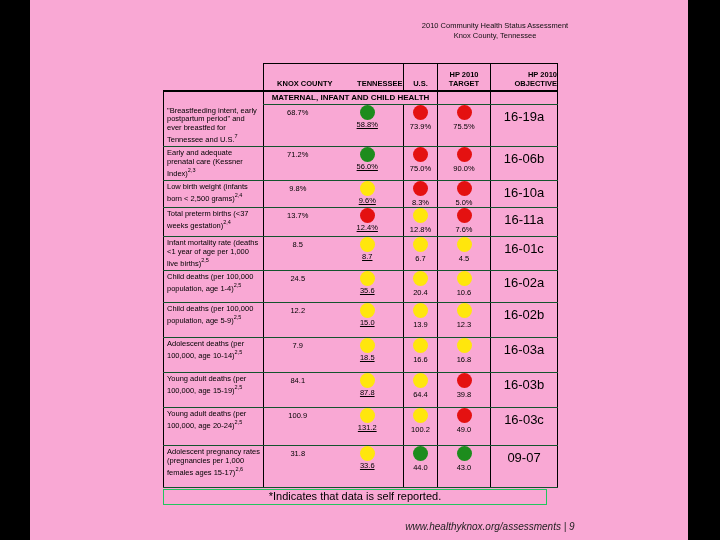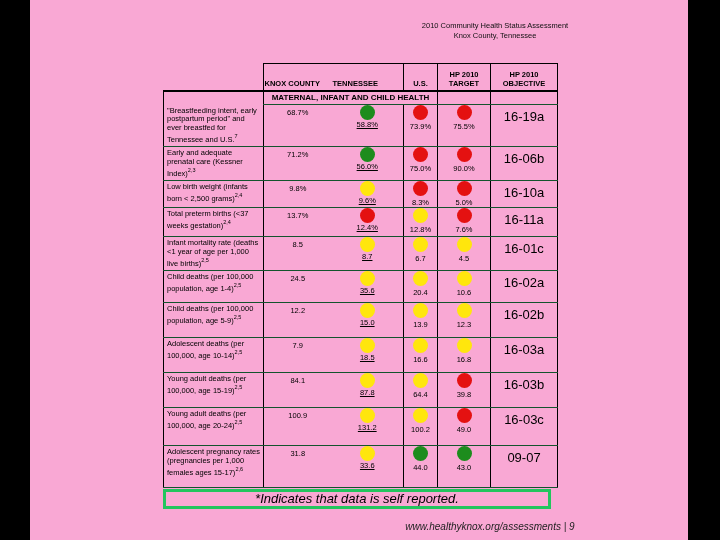--- a/index.html
+++ b/index.html
@@ -15,36 +15,36 @@
     border-collapse:collapse;table-layout:fixed;font-size:7.5px;
   }
   
   td,th{padding:0;vertical-align:top;box-sizing:border-box;}
   th{font-weight:bold;font-size:7.5px;vertical-align:bottom;padding-bottom:2px;margin-top:35px;}
   .b-l{border-left:1px solid #000;}
   .b-r{border-right:1px solid #000;}
   .b-t{border-top:1px solid #000;}
   .b-b{border-bottom:1px solid #14532d;}
   .b-b2{border-bottom:2px solid #000;}
-  .hdr-kt .sub{display:inline-block;text-align:left;}
+  .hdr-kt .sub{display:inline-block;text-align:right;}
   .section-row td{font-weight:bold;font-size:8px;text-align:center;vertical-align:middle;}
   .c-label{padding:2px 3px 2px 3px;font-size:7.5px;line-height:1.18;text-align:left;}
   sup{font-size:5.5px;}
   .c-kt-inner{display:flex;height:100%;}
   .knox{width:68px;text-align:center;padding-top:3px;font-size:7.5px;}
   .tn{width:72px;display:flex;flex-direction:column;align-items:center;height:100%;text-decoration:underline;}
   .tn .dot{margin-top:auto;}
   .tn .val{margin-top:auto;padding-bottom:1px;}
   .c-dotcell{text-align:center;}
   .c-dotcell .inner{display:flex;flex-direction:column;align-items:center;justify-content:center;height:100%;gap:2px;}
   .dot{width:15px;height:15px;border-radius:50%;display:inline-block;}
   .val{font-size:7.5px;}
   .c-obj{text-align:center;padding-top:4px;font-size:13px;}
   .footnote-box{position:absolute;left:133px;top:489px;width:382px;height:14px;
-    border:3px solid #22c55e;text-align:center;font-style:italic;font-size:13px;
+    border:1px solid #22c55e;text-align:center;font-size:11px;
     line-height:13px;}
   .footer-link{position:absolute;left:350px;top:521px;width:220px;text-align:center;
     font-style:italic;font-size:10px;color:#222;}
 </style>
 </head>
 <body>
 
 <div class="page">
 
   <div class="doc-title">
@@ -61,21 +61,21 @@
         <col style="width:67px">
     </colgroup>
     <thead>
       <tr style="height:27px;">
         <th class="b-b2"></th>
         <th class="hdr-kt b-l b-t b-b2">
           <span class="sub" style="width:68px">KNOX COUNTY</span><span class="sub" style="width:70px">TENNESSEE</span>
         </th>
         <th class="b-l b-t b-b2" style="text-align:center">U.S.</th>
         <th class="b-l b-t b-b2" style="text-align:center">HP 2010 TARGET</th>
-        <th class="b-l b-t b-r b-b2" style="text-align:center">HP 2010 OBJECTIVE</th>
+        <th class="b-l b-t b-r b-b2" style="text-align:right">HP 2010 OBJECTIVE</th>
       </tr>
       <tr class="section-row" style="height:14px;">
         <td class="b-l"></td>
         <td colspan="2" class="b-l b-b">MATERNAL, INFANT AND CHILD HEALTH</td>
         <td class="b-l b-b"></td>
         <td class="b-l b-b b-r"></td>
       </tr>
     </thead>
     <tbody id="tbody">
         <tr style="height: 36px;">

